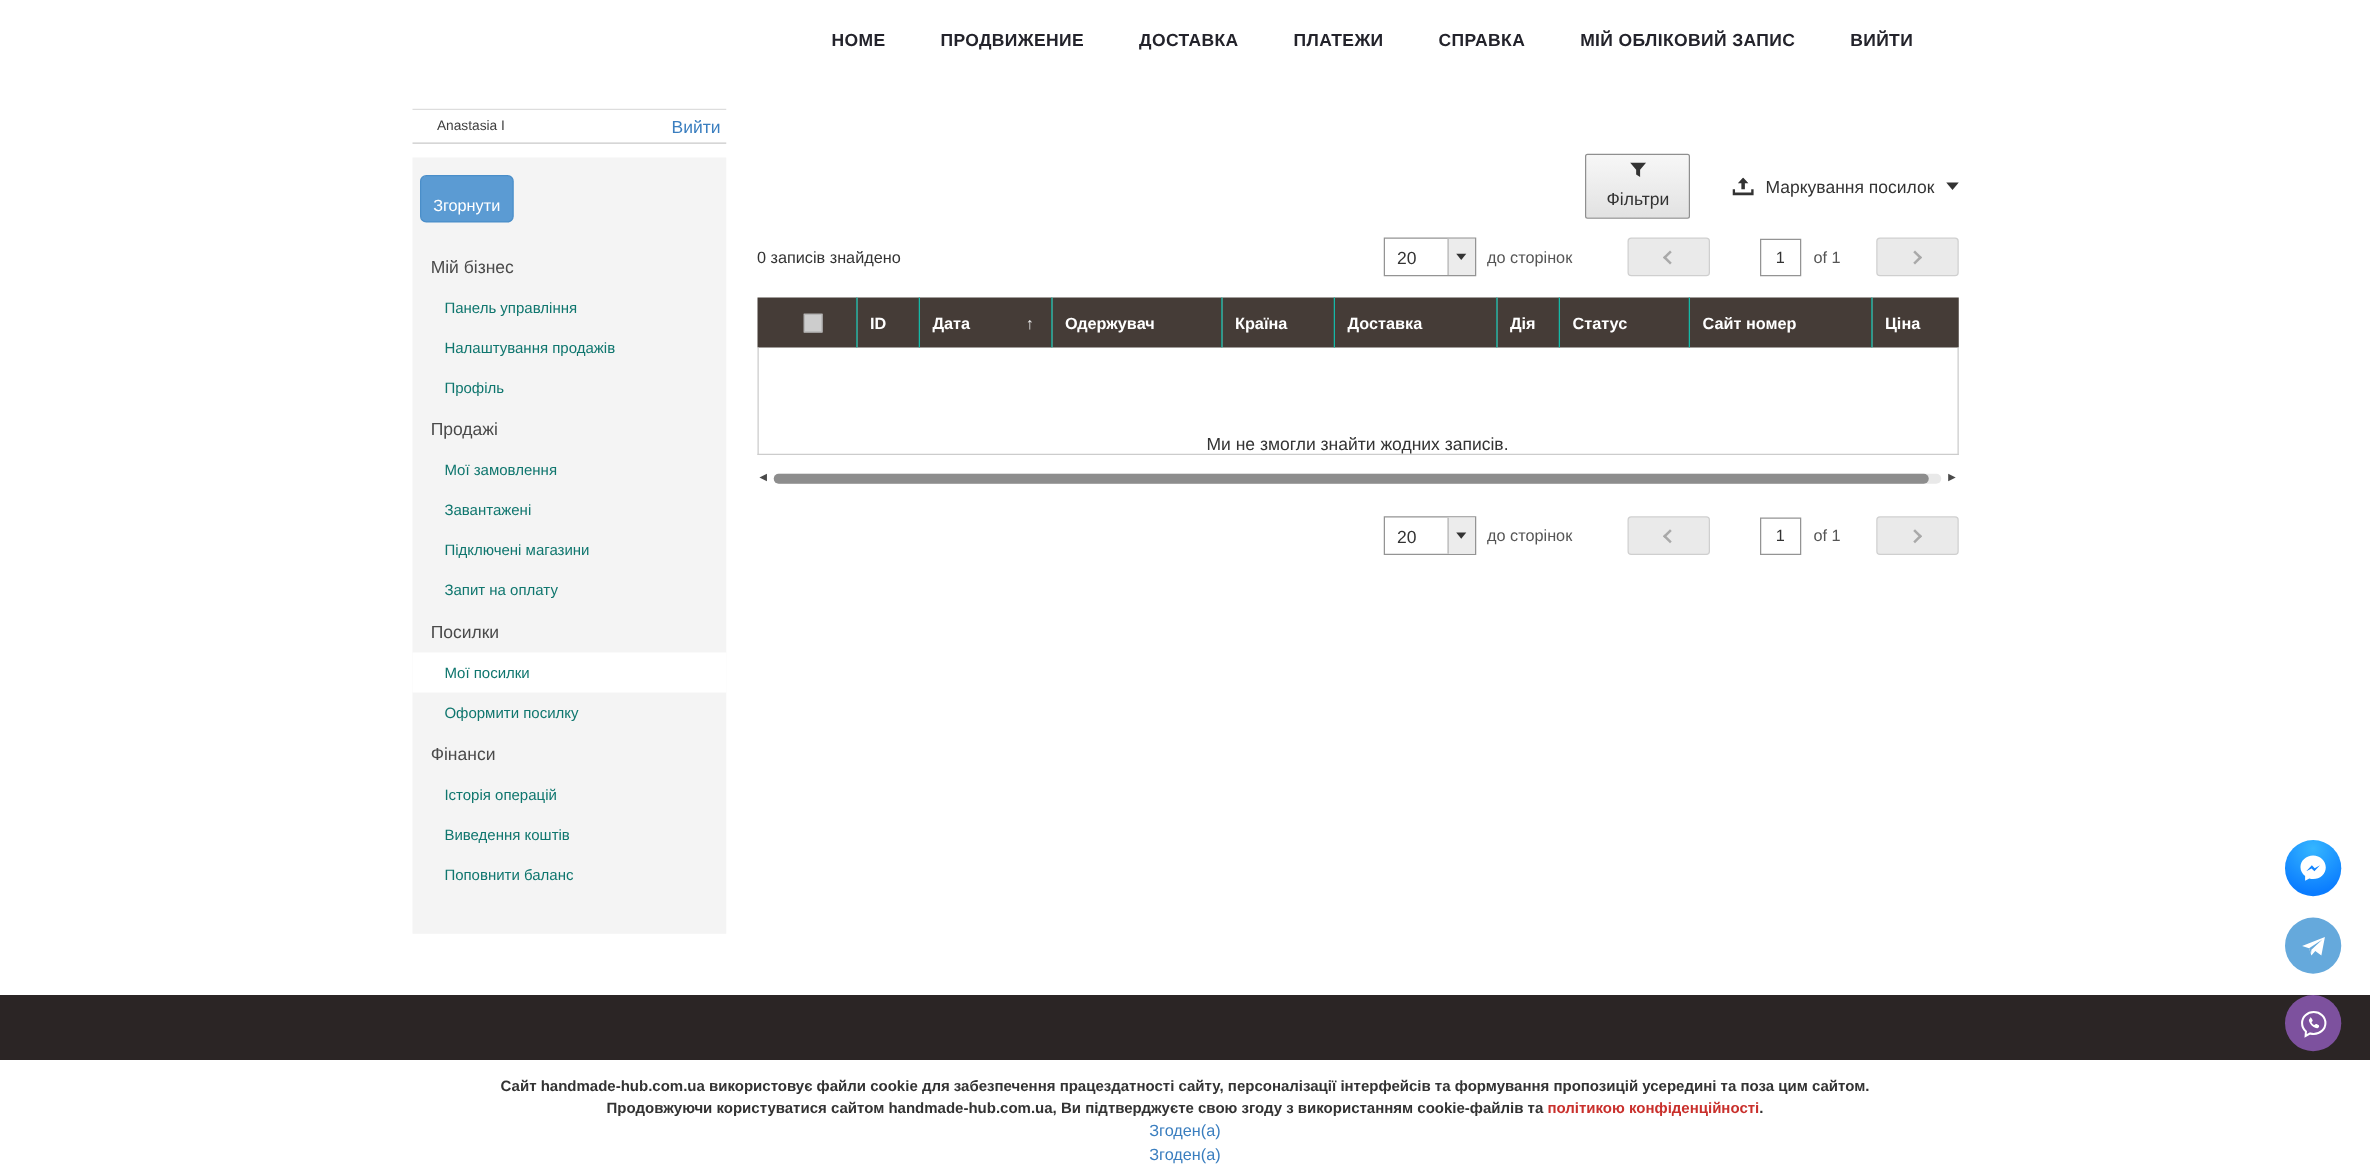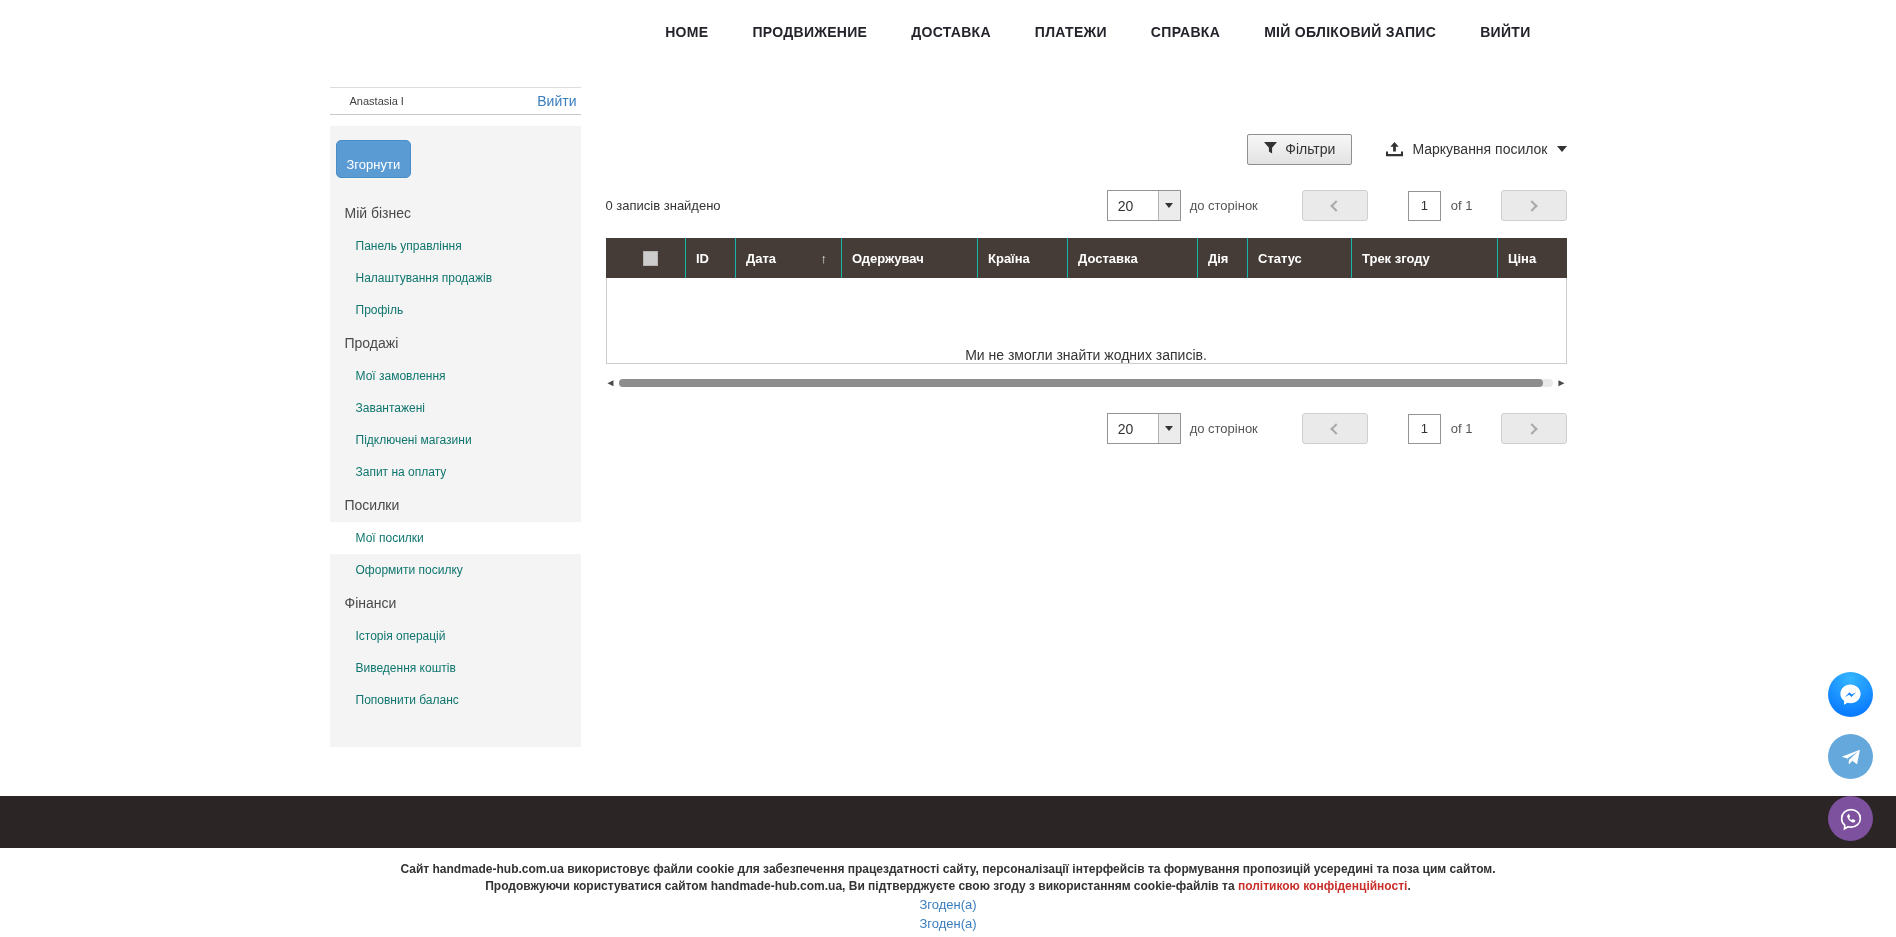--- a/index.html
+++ b/index.html
@@ -37,21 +37,21 @@
   
   .content { width:961px; margin-left:25px; padding-top:57px; }
   .alert { background:#fcf8e3; padding:11px 14px 12px 10px; display:flex; align-items:flex-start; }
   .alert-text { font-size:14px; color:#355a74; }
   .alert-link { font-size:14px; color:#3a7ebf; cursor:pointer; }
   .alert-close { margin-left:auto; color:#a9a9a9; font-size:17px; line-height:17px; cursor:pointer; padding:0 4px; }
 
   .toolbar { margin-top:11px; display:flex; align-items:center; justify-content:flex-end; gap:34px; height:34px; }
   .filters-btn { display:flex; align-items:center; gap:8px; padding:6px 16px 7px;
     background:linear-gradient(#f7f7f7,#e2e2e2); border:1px solid #8f8f8f; border-radius:2px;
-    font-size:14px; color:#333; cursor:pointer; font-family:"Liberation Sans", sans-serif; }
+    font-size:14px; color:#333; cursor:pointer; font-family:"Liberation Sans", sans-serif;flex-direction:column; }
   .marking-wrap { display:flex; align-items:center; gap:9px; cursor:pointer; }
   .marking-label { font-size:14px; color:#333; }
   .caret-down { width:0; height:0; border-left:5px solid transparent; border-right:5px solid transparent;
     border-top:6px solid #333; }
 
   .grid-meta { margin-top:24px; display:flex; align-items:center; }
   .records-found { font-size:13px; color:#333; }
   .pager { display:flex; align-items:center; margin-left:auto; }
   .select-box { display:flex; align-items:stretch; border:1px solid #949494; background:#fff; height:31px; width:74px; }
   .select-value { flex:1; font-size:14px; color:#333; display:flex; align-items:center; padding-left:10px; }
@@ -214,21 +214,21 @@
             <div class="th-date">
               <span>Дата</span>
               <span class="sort-arrow">↑</span>
             </div>
           </th>
           <th>Одержувач</th>
           <th>Країна</th>
           <th>Доставка</th>
           <th>Дія</th>
           <th>Статус</th>
-          <th>Трек згоду</th>
+          <th>Сайт номер</th>
           <th>Ціна</th>
         </tr>
       </thead>
     </table>
     <div class="grid-body">
       <span class="empty-msg">Ми не змогли знайти жодних записів.</span>
     </div>
 
     <div class="hscroll">
       <span class="hs-arrow">◄</span>

